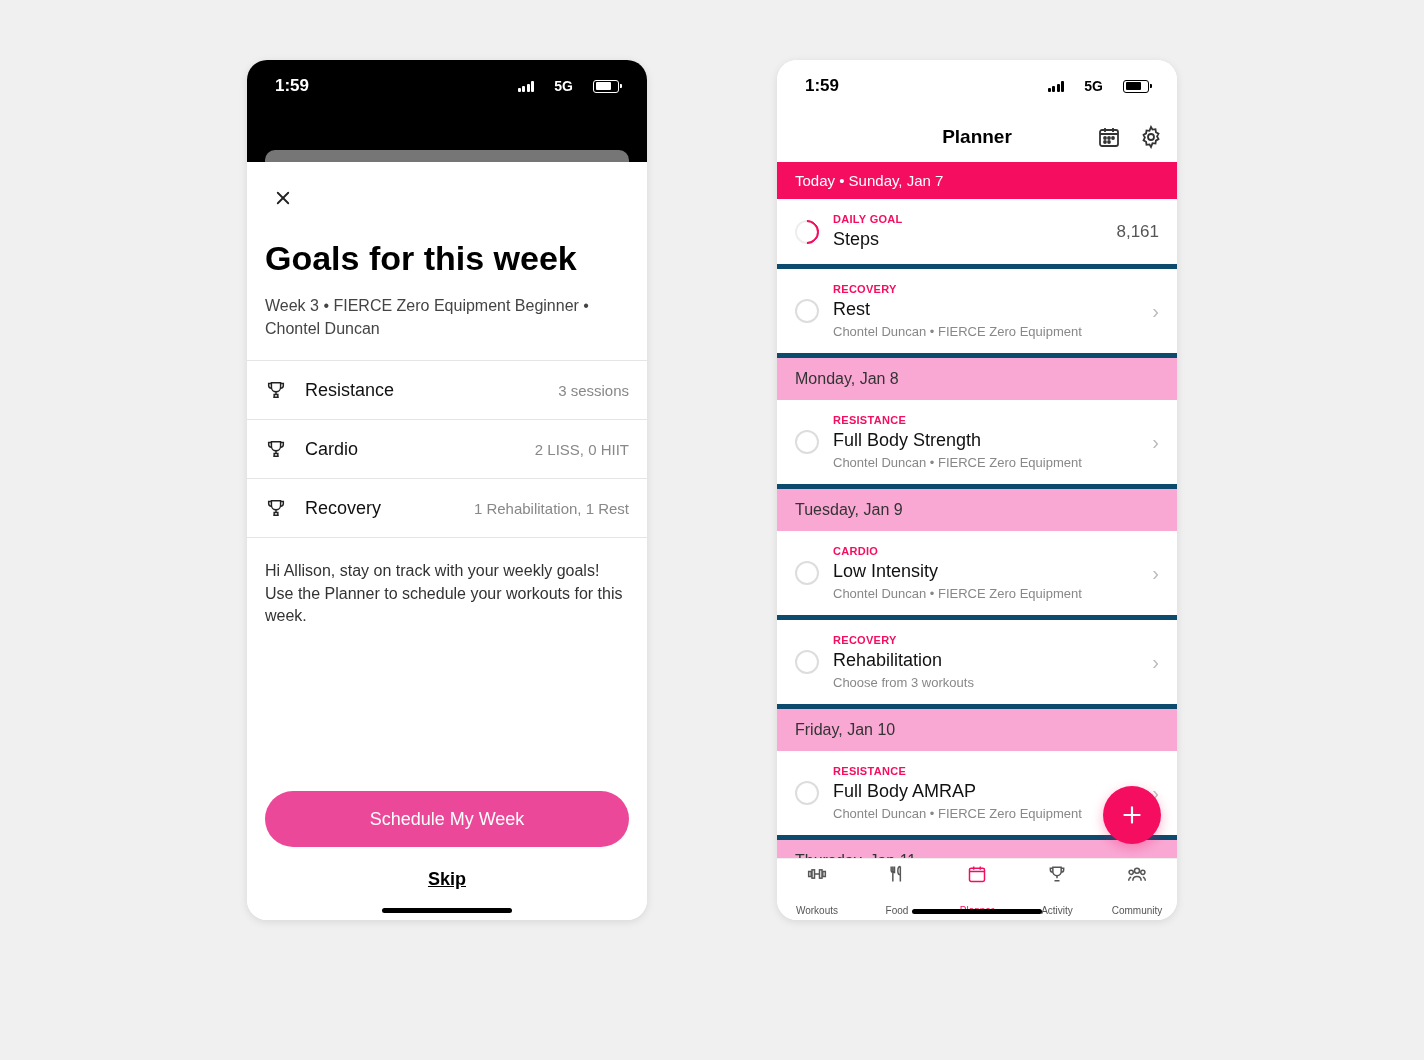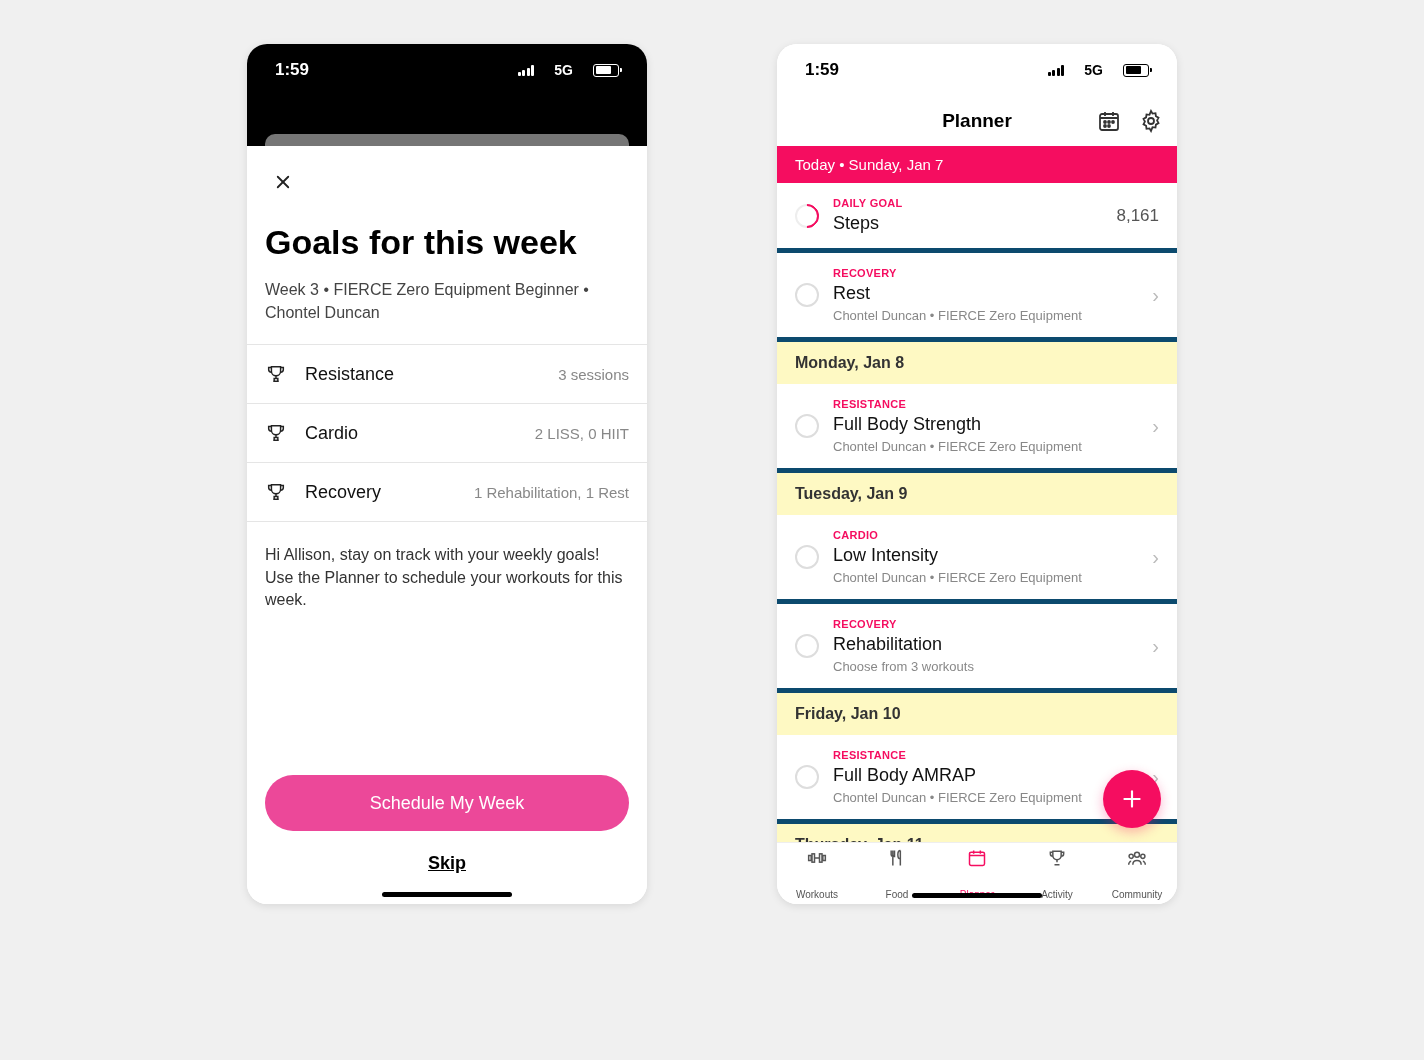--- a/index.html
+++ b/index.html
@@ -1,17 +1,17 @@
 <!DOCTYPE html>
 <html><head>
   <meta charset="utf-8">
   <style>
     * { margin: 0; padding: 0; box-sizing: border-box; font-family: -apple-system, BlinkMacSystemFont, "Segoe UI", Helvetica, Arial, sans-serif; }
     html, body { width: 1424px; height: 1060px; background: #f0f0f0; }
-    .container { display: flex; gap: 130px; padding: 44px 170px; justify-content: center; }
+    .container { display: flex; gap: 130px; padding: 60px 170px; justify-content: center; }
     .phone { width: 400px; height: 860px; border-radius: 20px; overflow: hidden; position: relative; box-shadow: 0 2px 8px rgba(0,0,0,0.1); background: #fff; }
 
     
     .status-bar { height: 52px; display: flex; align-items: center; justify-content: space-between; padding: 0 28px; font-weight: 600; font-size: 17px; }
     .status-bar.dark { background: #000; color: #fff; }
     .status-bar.light { background: #fff; color: #000; }
     .status-indicators { display: flex; align-items: center; gap: 20px; }
     .signal-bars { display: flex; align-items: flex-end; gap: 1.5px; height: 12px; }
     .signal-bars span { width: 3px; background: currentColor; border-radius: 1px; }
     .signal-bars span:nth-child(1) { height: 4px; }
@@ -60,21 +60,21 @@
     .entry-circle.progress { border-color: transparent; position: relative; }
     .entry-circle.progress::before { content: ""; position: absolute; inset: -2px; border-radius: 50%; border: 2.5px solid #eee; }
     .entry-circle.progress::after { content: ""; position: absolute; inset: -2px; border-radius: 50%; border: 2.5px solid #f50d60; border-left-color: transparent; border-bottom-color: transparent; transform: rotate(45deg); }
     .entry-body { flex: 1; min-width: 0; }
     .entry-tag { font-size: 11px; font-weight: 700; color: #f50d60; letter-spacing: 0.3px; margin-bottom: 4px; }
     .entry-title { font-size: 18px; font-weight: 500; color: #111; }
     .entry-sub { font-size: 13px; color: #888; margin-top: 4px; }
     .entry-value { font-size: 17px; color: #555; }
     .chevron { color: #bbb; font-size: 20px; margin-left: 8px; }
 
-    .day-header { background: #fef9c3; padding: 12px 18px; font-size: 16px; color: #333; font-weight: 700; }
+    .day-header { background: #f9a8d4; padding: 12px 18px; font-size: 16px; color: #333; font-weight: 400; }
 
     
     .fab { position: absolute; right: 16px; bottom: 76px; width: 58px; height: 58px; border-radius: 50%; background: #f50d60; display: flex; align-items: center; justify-content: center; color: #fff; font-size: 30px; cursor: pointer; box-shadow: 0 4px 12px rgba(245,13,96,0.3); }
 
     
     .tab-bar { position: absolute; bottom: 0; left: 0; right: 0; height: 62px; background: #fff; border-top: 1px solid #eee; display: flex; }
     .tab-item { flex: 1; display: flex; flex-direction: column; align-items: center; justify-content: center; gap: 21px; cursor: pointer; }
     .tab-item svg { width: 24px; height: 20px; }
     .tab-label { font-size: 10px; color: #555; }
     .tab-item.active .tab-label { color: #f50d60; }

